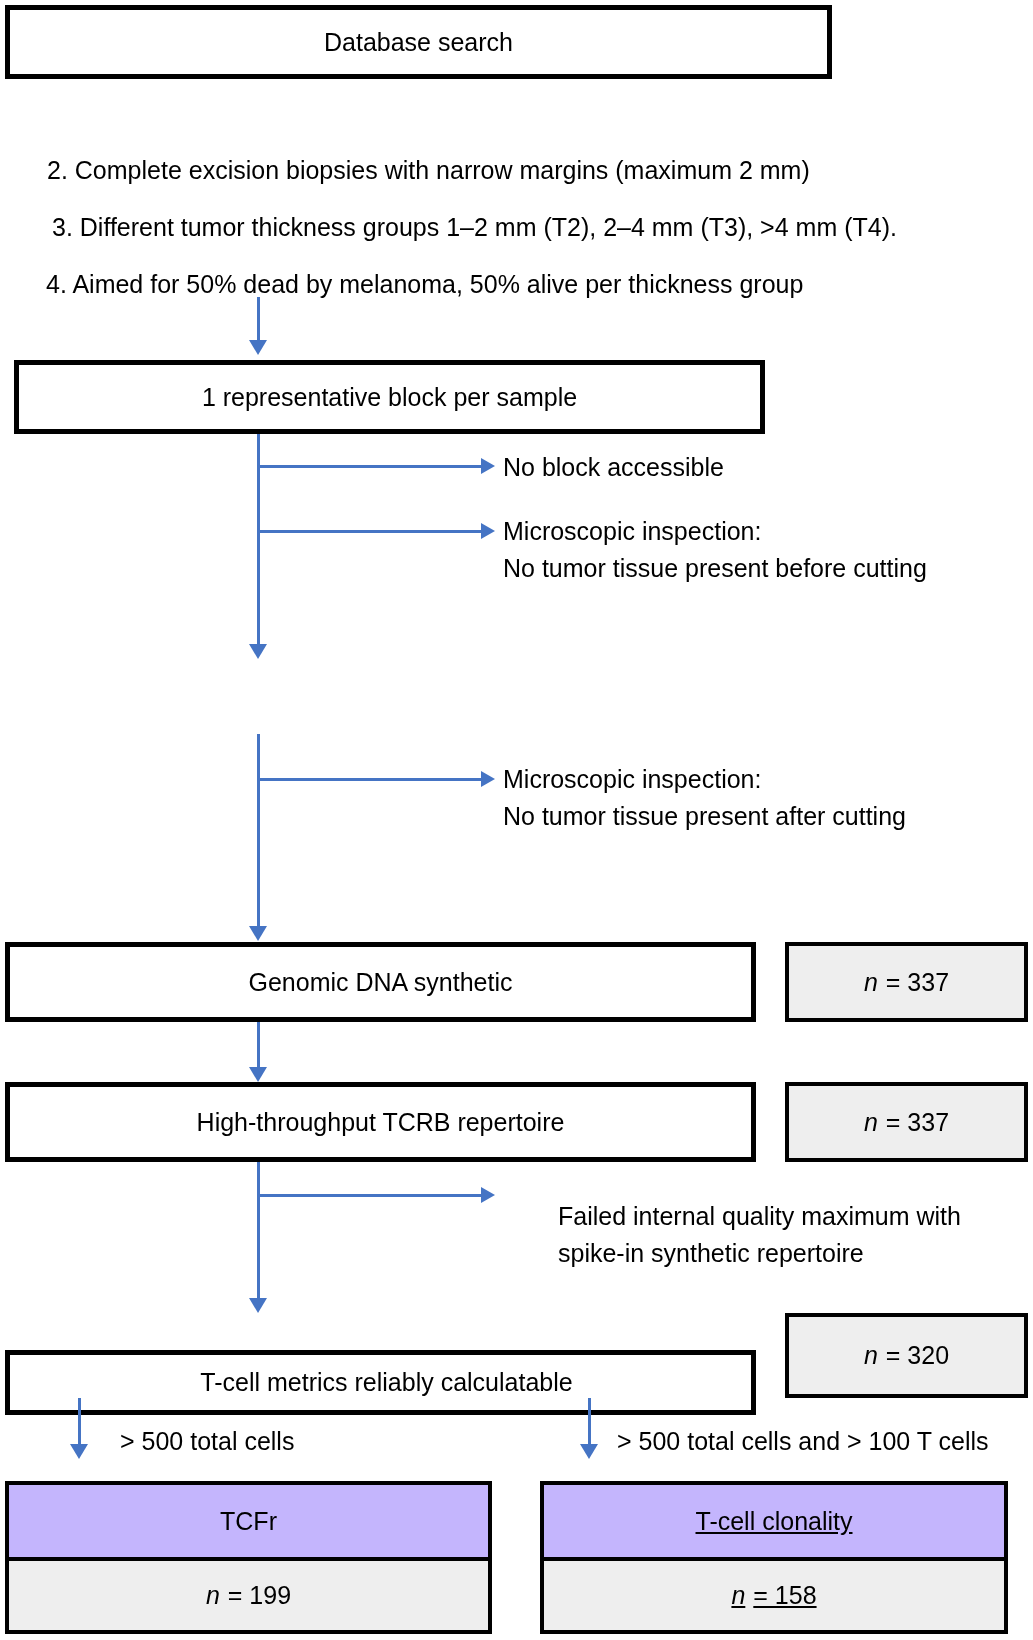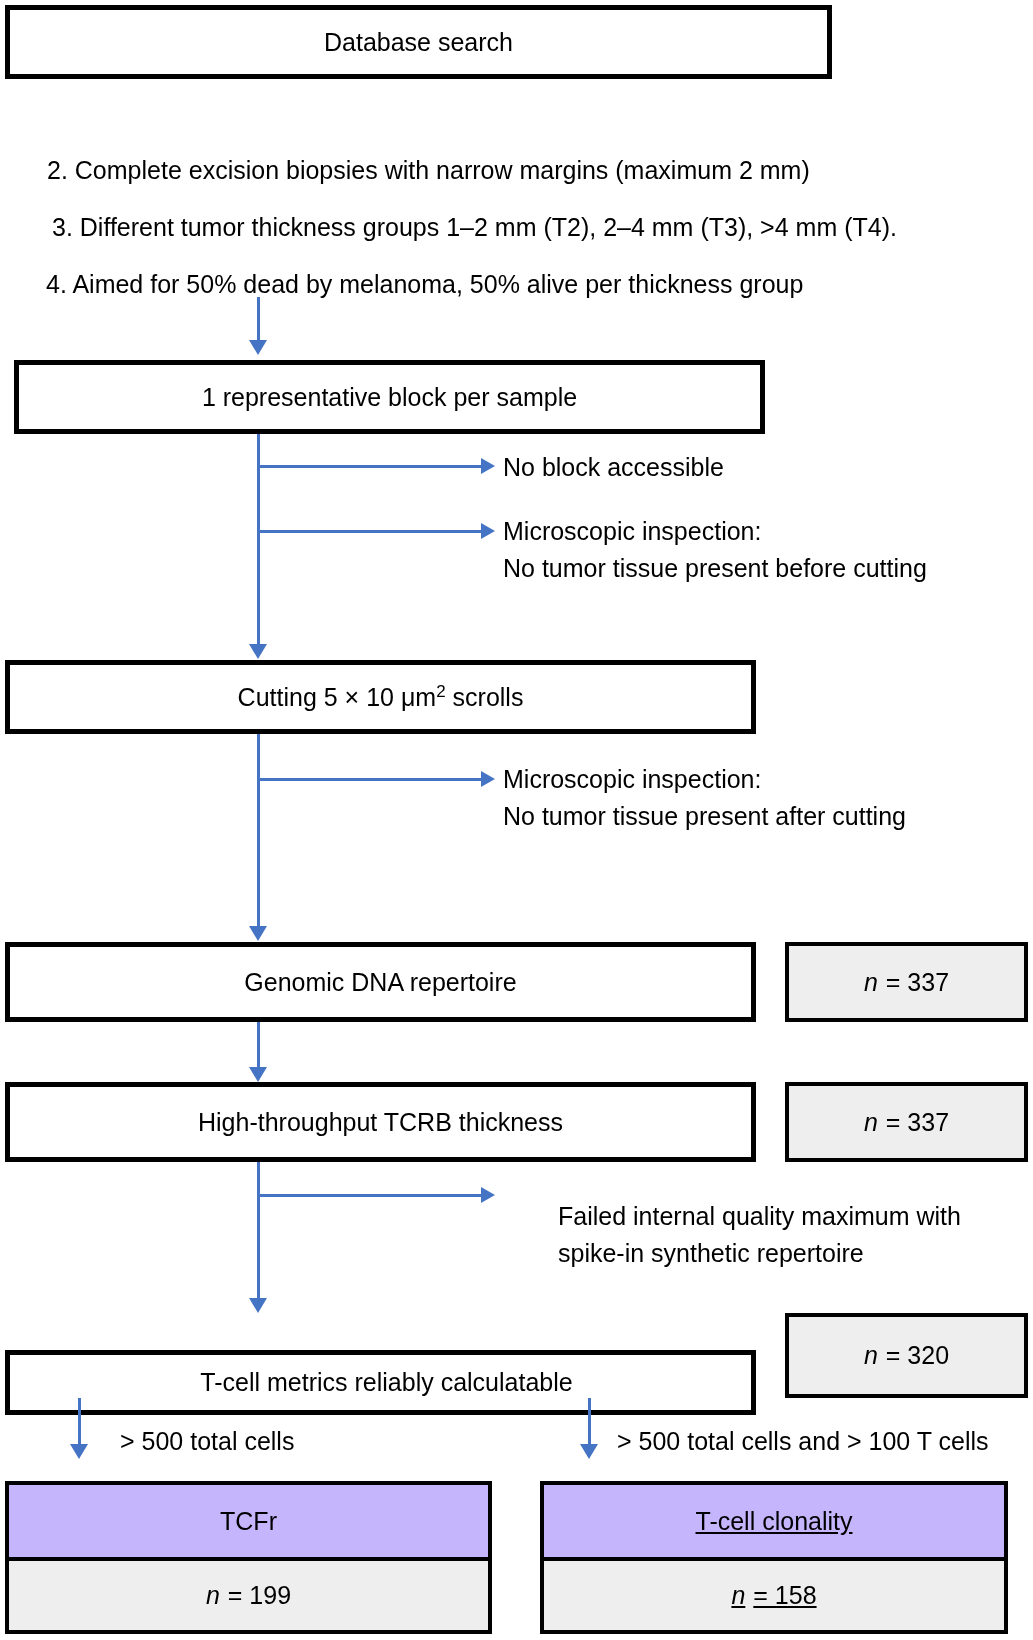--- a/index.html
+++ b/index.html
@@ -66,49 +66,44 @@
     <div>No block accessible</div>
   </div>
 
   <div class="hline" style="left:259px; top:530px; width:222px;"></div>
   <div class="head-right" style="left:481px; top:523px;"></div>
   <div class="sidetext" style="left:503px; top:513px;">
     <div>Microscopic inspection:</div>
     <div>No tumor tissue present before cutting</div>
   </div>
 
-  <div class="box" style="left:5px; top:660px; width:751px; height:74px;">
-    <span>
-      <span>Cutting 5 × 10 μm</span><sup class="exp">2</sup><span> scrolls</span>
-    </span>
-  </div>
 
   <div class="vline" style="left:257px; top:734px; height:192px;"></div>
   <div class="head-down" style="left:249px; top:926px;"></div>
 
   <div class="hline" style="left:259px; top:778px; width:222px;"></div>
   <div class="head-right" style="left:481px; top:771px;"></div>
   <div class="sidetext" style="left:503px; top:761px;">
     <div>Microscopic inspection:</div>
     <div>No tumor tissue present after cutting</div>
   </div>
 
   <div class="box" style="left:5px; top:942px; width:751px; height:80px;">
-    <span>Genomic DNA repertoire</span>
+    <span>Genomic DNA synthetic</span>
   </div>
   <div class="nbox" style="left:785px; top:942px; width:243px; height:80px;">
     <span class="nsym">n</span>
     <span>= 337</span>
   </div>
 
   <div class="vline" style="left:257px; top:1022px; height:45px;"></div>
   <div class="head-down" style="left:249px; top:1067px;"></div>
 
   <div class="box" style="left:5px; top:1082px; width:751px; height:80px;">
-    <span>High-throughput TCRB thickness</span>
+    <span>High-throughput TCRB repertoire</span>
   </div>
   <div class="nbox" style="left:785px; top:1082px; width:243px; height:80px;">
     <span class="nsym">n</span>
     <span>= 337</span>
   </div>
 
   <div class="vline" style="left:257px; top:1162px; height:136px;"></div>
   <div class="head-down" style="left:249px; top:1298px;"></div>
 
   <div class="hline" style="left:259px; top:1194px; width:222px;"></div>

